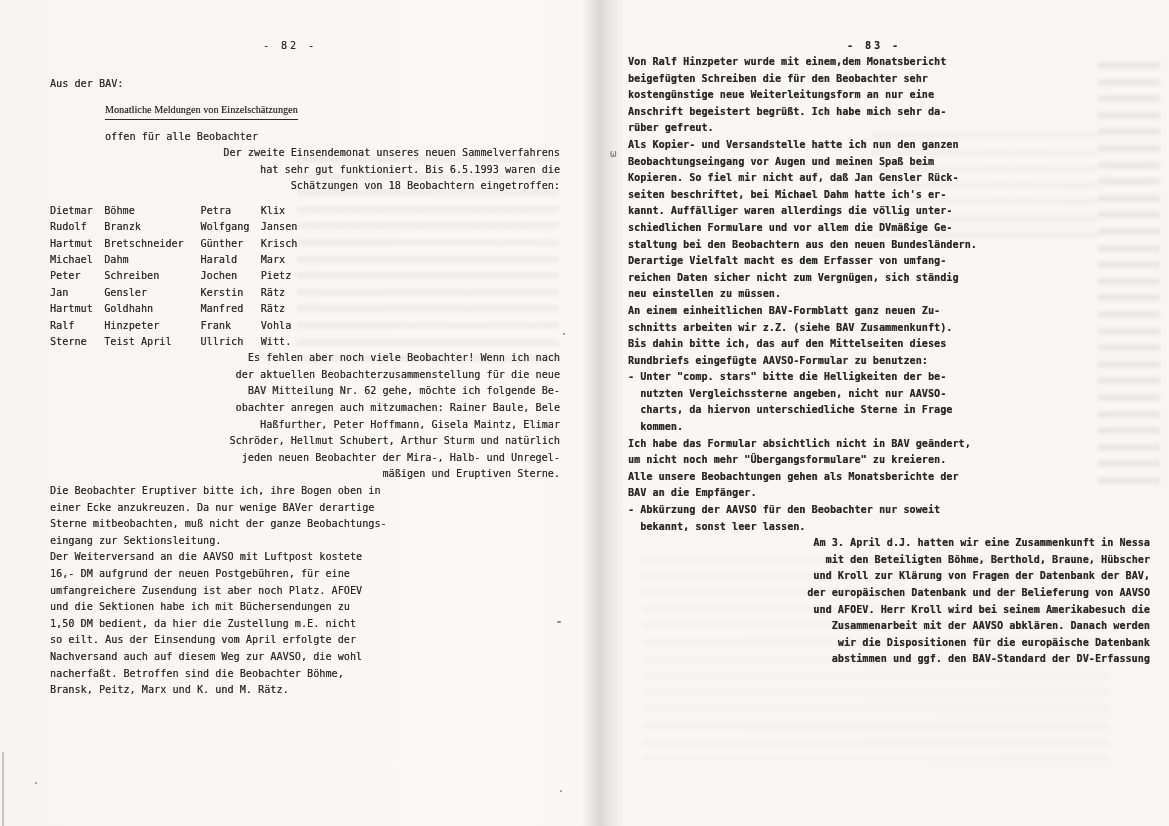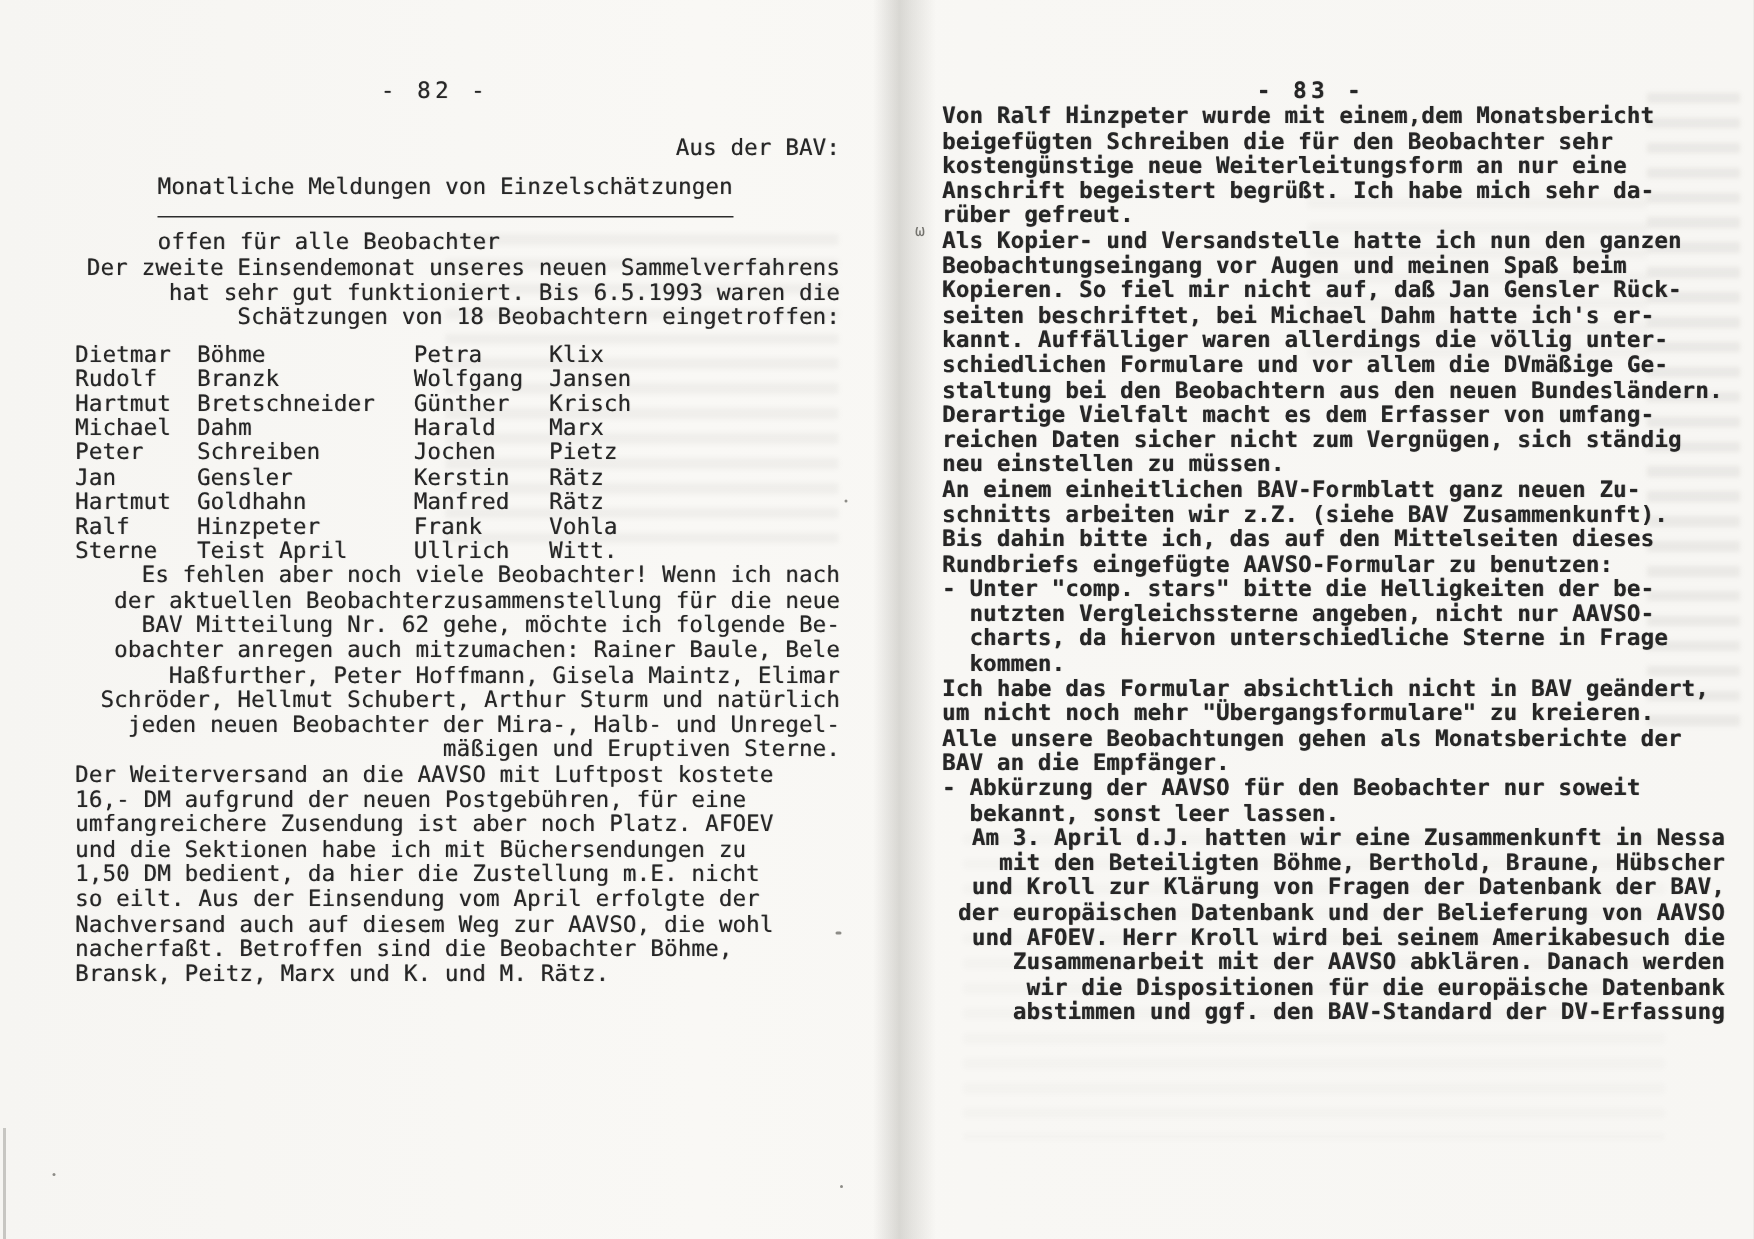--- a/index.html
+++ b/index.html
@@ -24,41 +24,42 @@
     width: 42px;
     height: 826px;
     background: linear-gradient(90deg,
       rgba(125,123,115,0) 0%,
       rgba(125,123,115,0.26) 42%,
       rgba(125,123,115,0.16) 62%,
       rgba(125,123,115,0) 100%);
   }
   .page {
     position: absolute;
-    top: 52px;
-    font-size: 15px;
+    top: 37px;
+    font-size: 10px;
     line-height: 16.6px;
     text-shadow: 0.3px 0.3px 0.5px rgba(25,25,25,0.55);
     letter-spacing: 0.1px;
   }
   .page-left  { left: 50px;  width: 510px; }
   .page-right { left: 628px; width: 522px; font-weight: bold; }
 
   .pagenum {
     text-align: center;
     padding-right: 30px;
     letter-spacing: 3px;
     line-height: 17px;
   }
-  .intro { margin-top: 21px; line-height: 17px; text-align: right; }
+  .intro { margin-top: 21px; line-height: 17px; }
   .title-wrap { margin-top: 9px; padding-left: 55px; line-height: 17px; }
   .title {
     display: inline-block;
     border-bottom: 1.4px solid #2c2c2c;
-    padding-bottom: 11px;
+    padding-bottom: 1px;
+    font-family: Liberation Serif, serif;
   }
   .subtitle { margin-top: 8px; padding-left: 55px; line-height: 17px; }
 
   pre.para {
     margin: 0;
     font: inherit;
     white-space: pre;
     letter-spacing: inherit;
   }
   .mt15 { margin-top: 15px; text-align: right; }
@@ -163,20 +164,24 @@
     </div>
 
     <pre class="para mt15">Es fehlen aber noch viele Beobachter! Wenn ich nach
 der aktuellen Beobachterzusammenstellung für die neue
 BAV Mitteilung Nr. 62 gehe, möchte ich folgende Be-
 obachter anregen auch mitzumachen: Rainer Baule, Bele
 Haßfurther, Peter Hoffmann, Gisela Maintz, Elimar
 Schröder, Hellmut Schubert, Arthur Sturm und natürlich
 jeden neuen Beobachter der Mira-, Halb- und Unregel-
 mäßigen und Eruptiven Sterne.</pre>
+    <pre class="para mt16">Die Beobachter Eruptiver bitte ich, ihre Bogen oben in
+einer Ecke anzukreuzen. Da nur wenige BAVer derartige
+Sterne mitbeobachten, muß nicht der ganze Beobachtungs-
+eingang zur Sektionsleitung.</pre>
     <pre class="para mt17">Der Weiterversand an die AAVSO mit Luftpost kostete
 16,- DM aufgrund der neuen Postgebühren, für eine
 umfangreichere Zusendung ist aber noch Platz. AFOEV
 und die Sektionen habe ich mit Büchersendungen zu
 1,50 DM bedient, da hier die Zustellung m.E. nicht
 so eilt. Aus der Einsendung vom April erfolgte der
 Nachversand auch auf diesem Weg zur AAVSO, die wohl
 nacherfaßt. Betroffen sind die Beobachter Böhme,
 Bransk, Peitz, Marx und K. und M. Rätz.</pre>
   </div>

